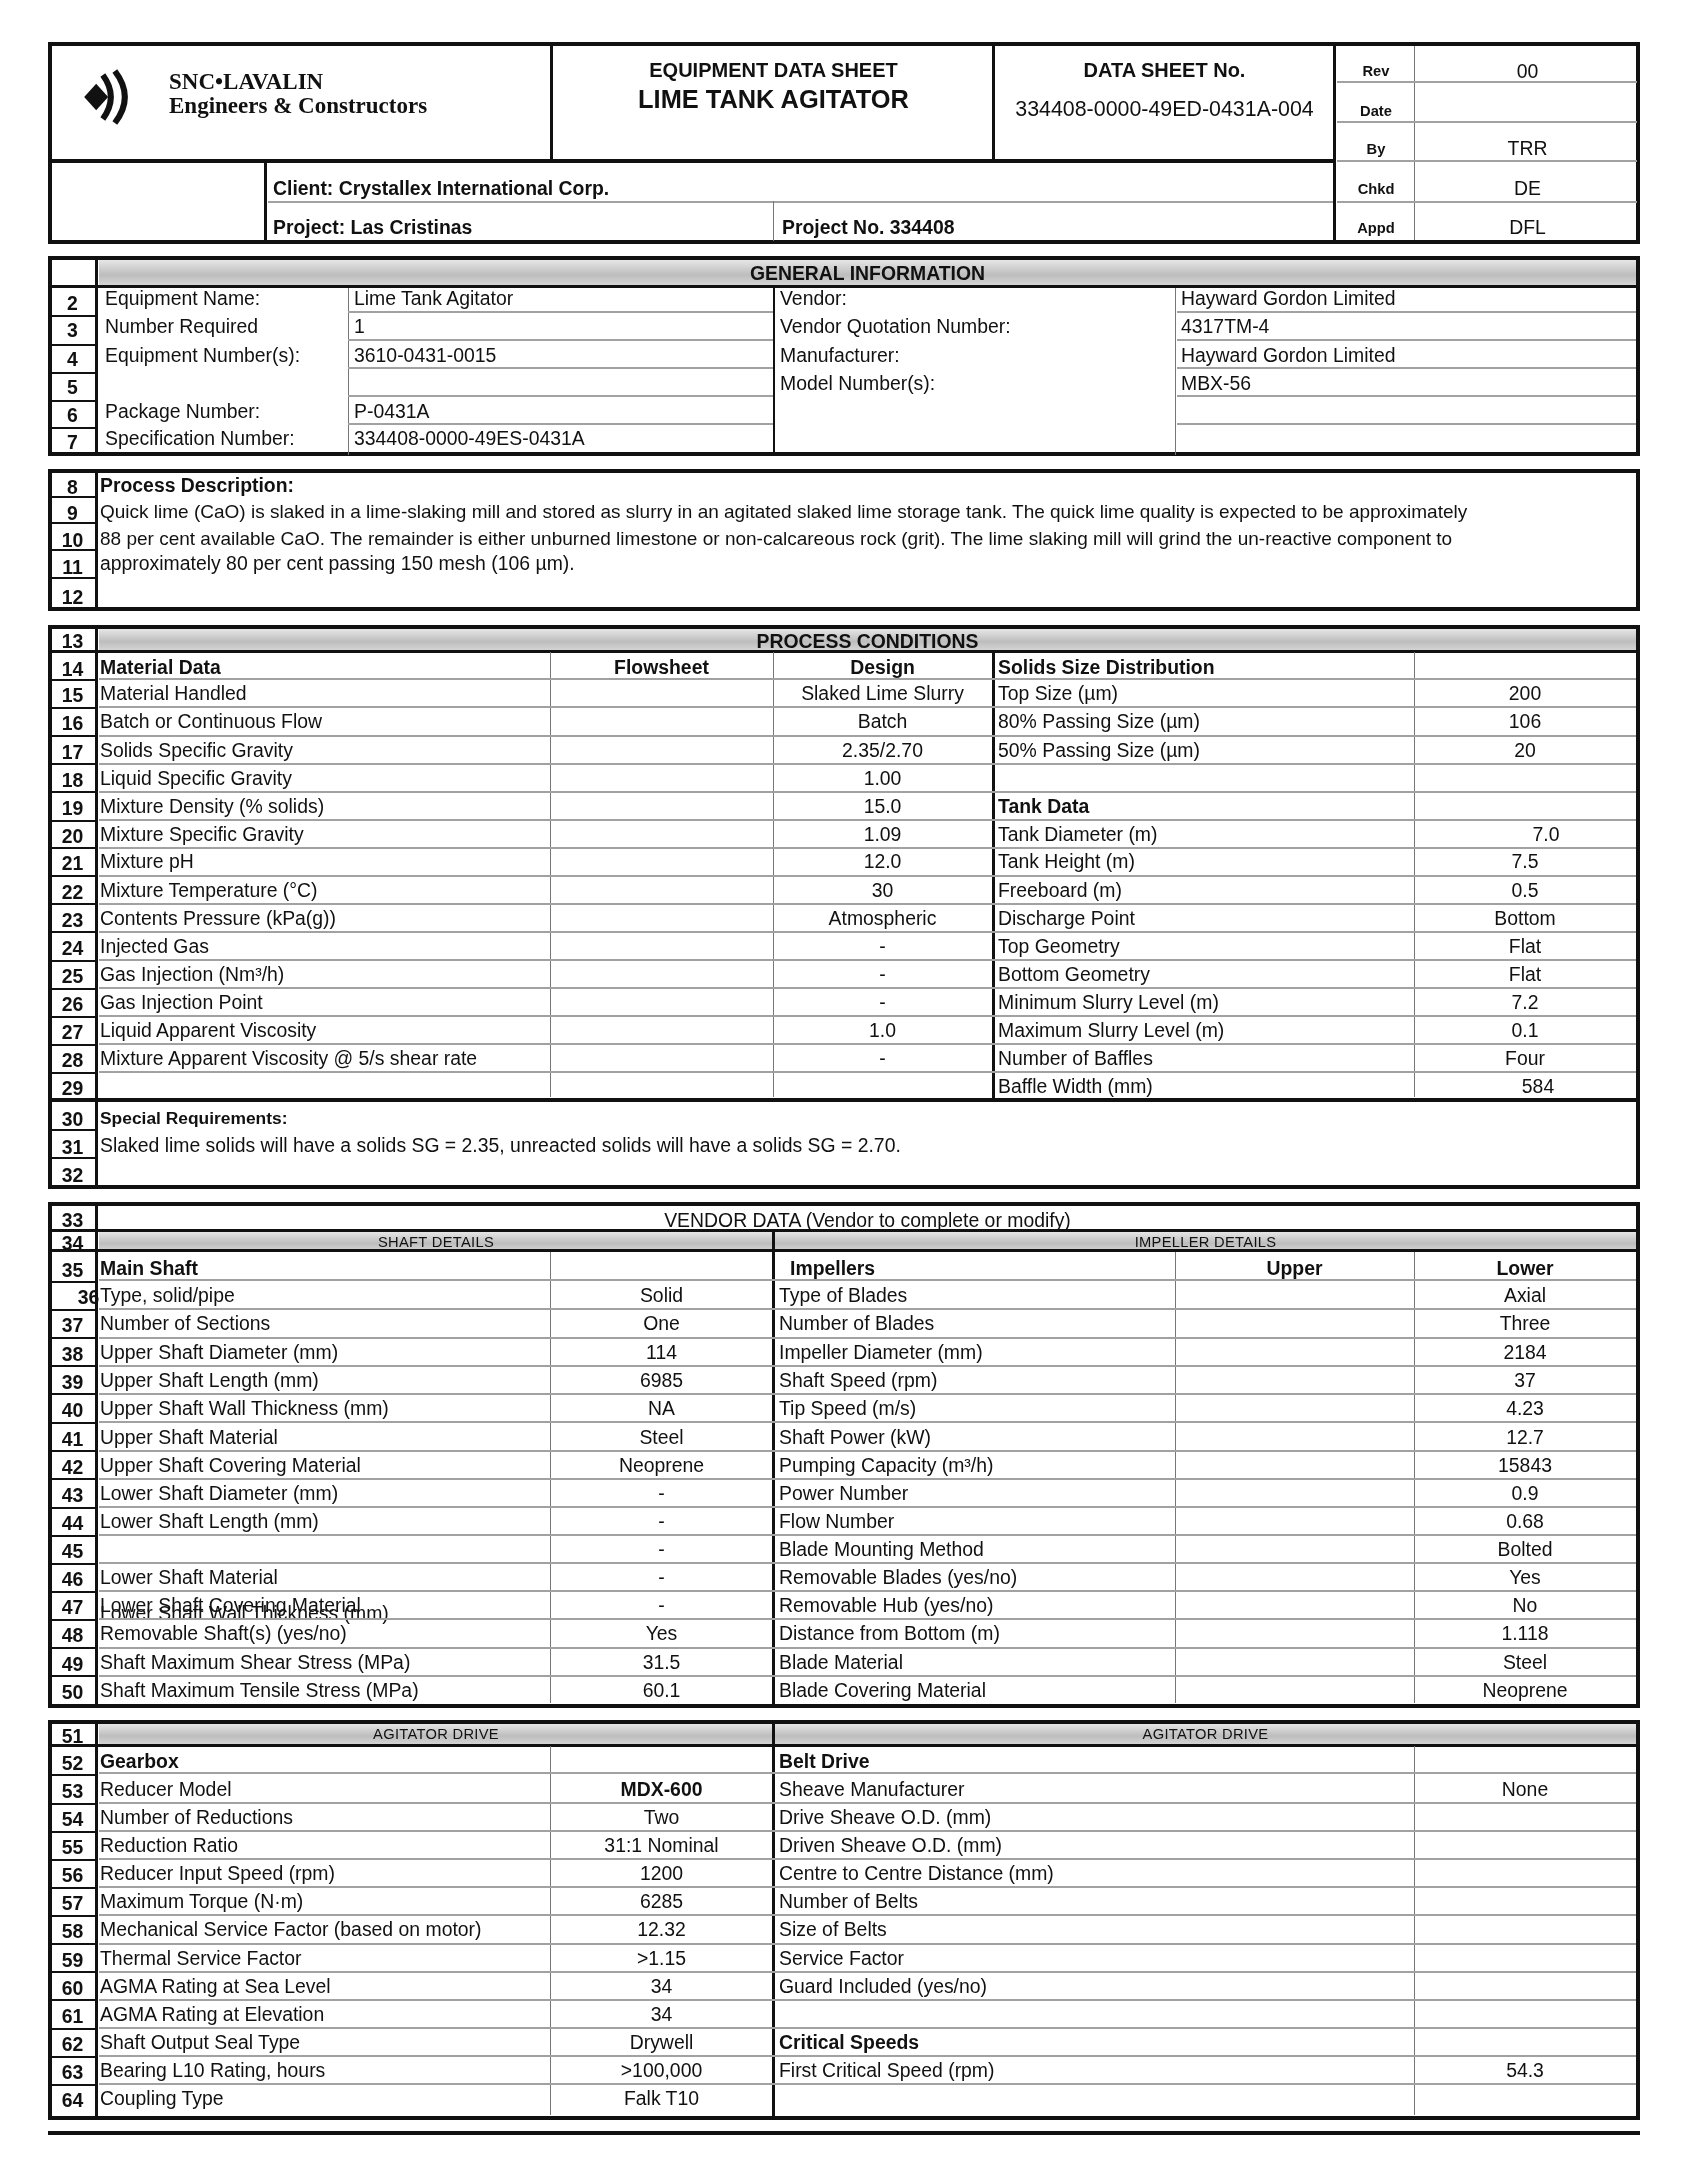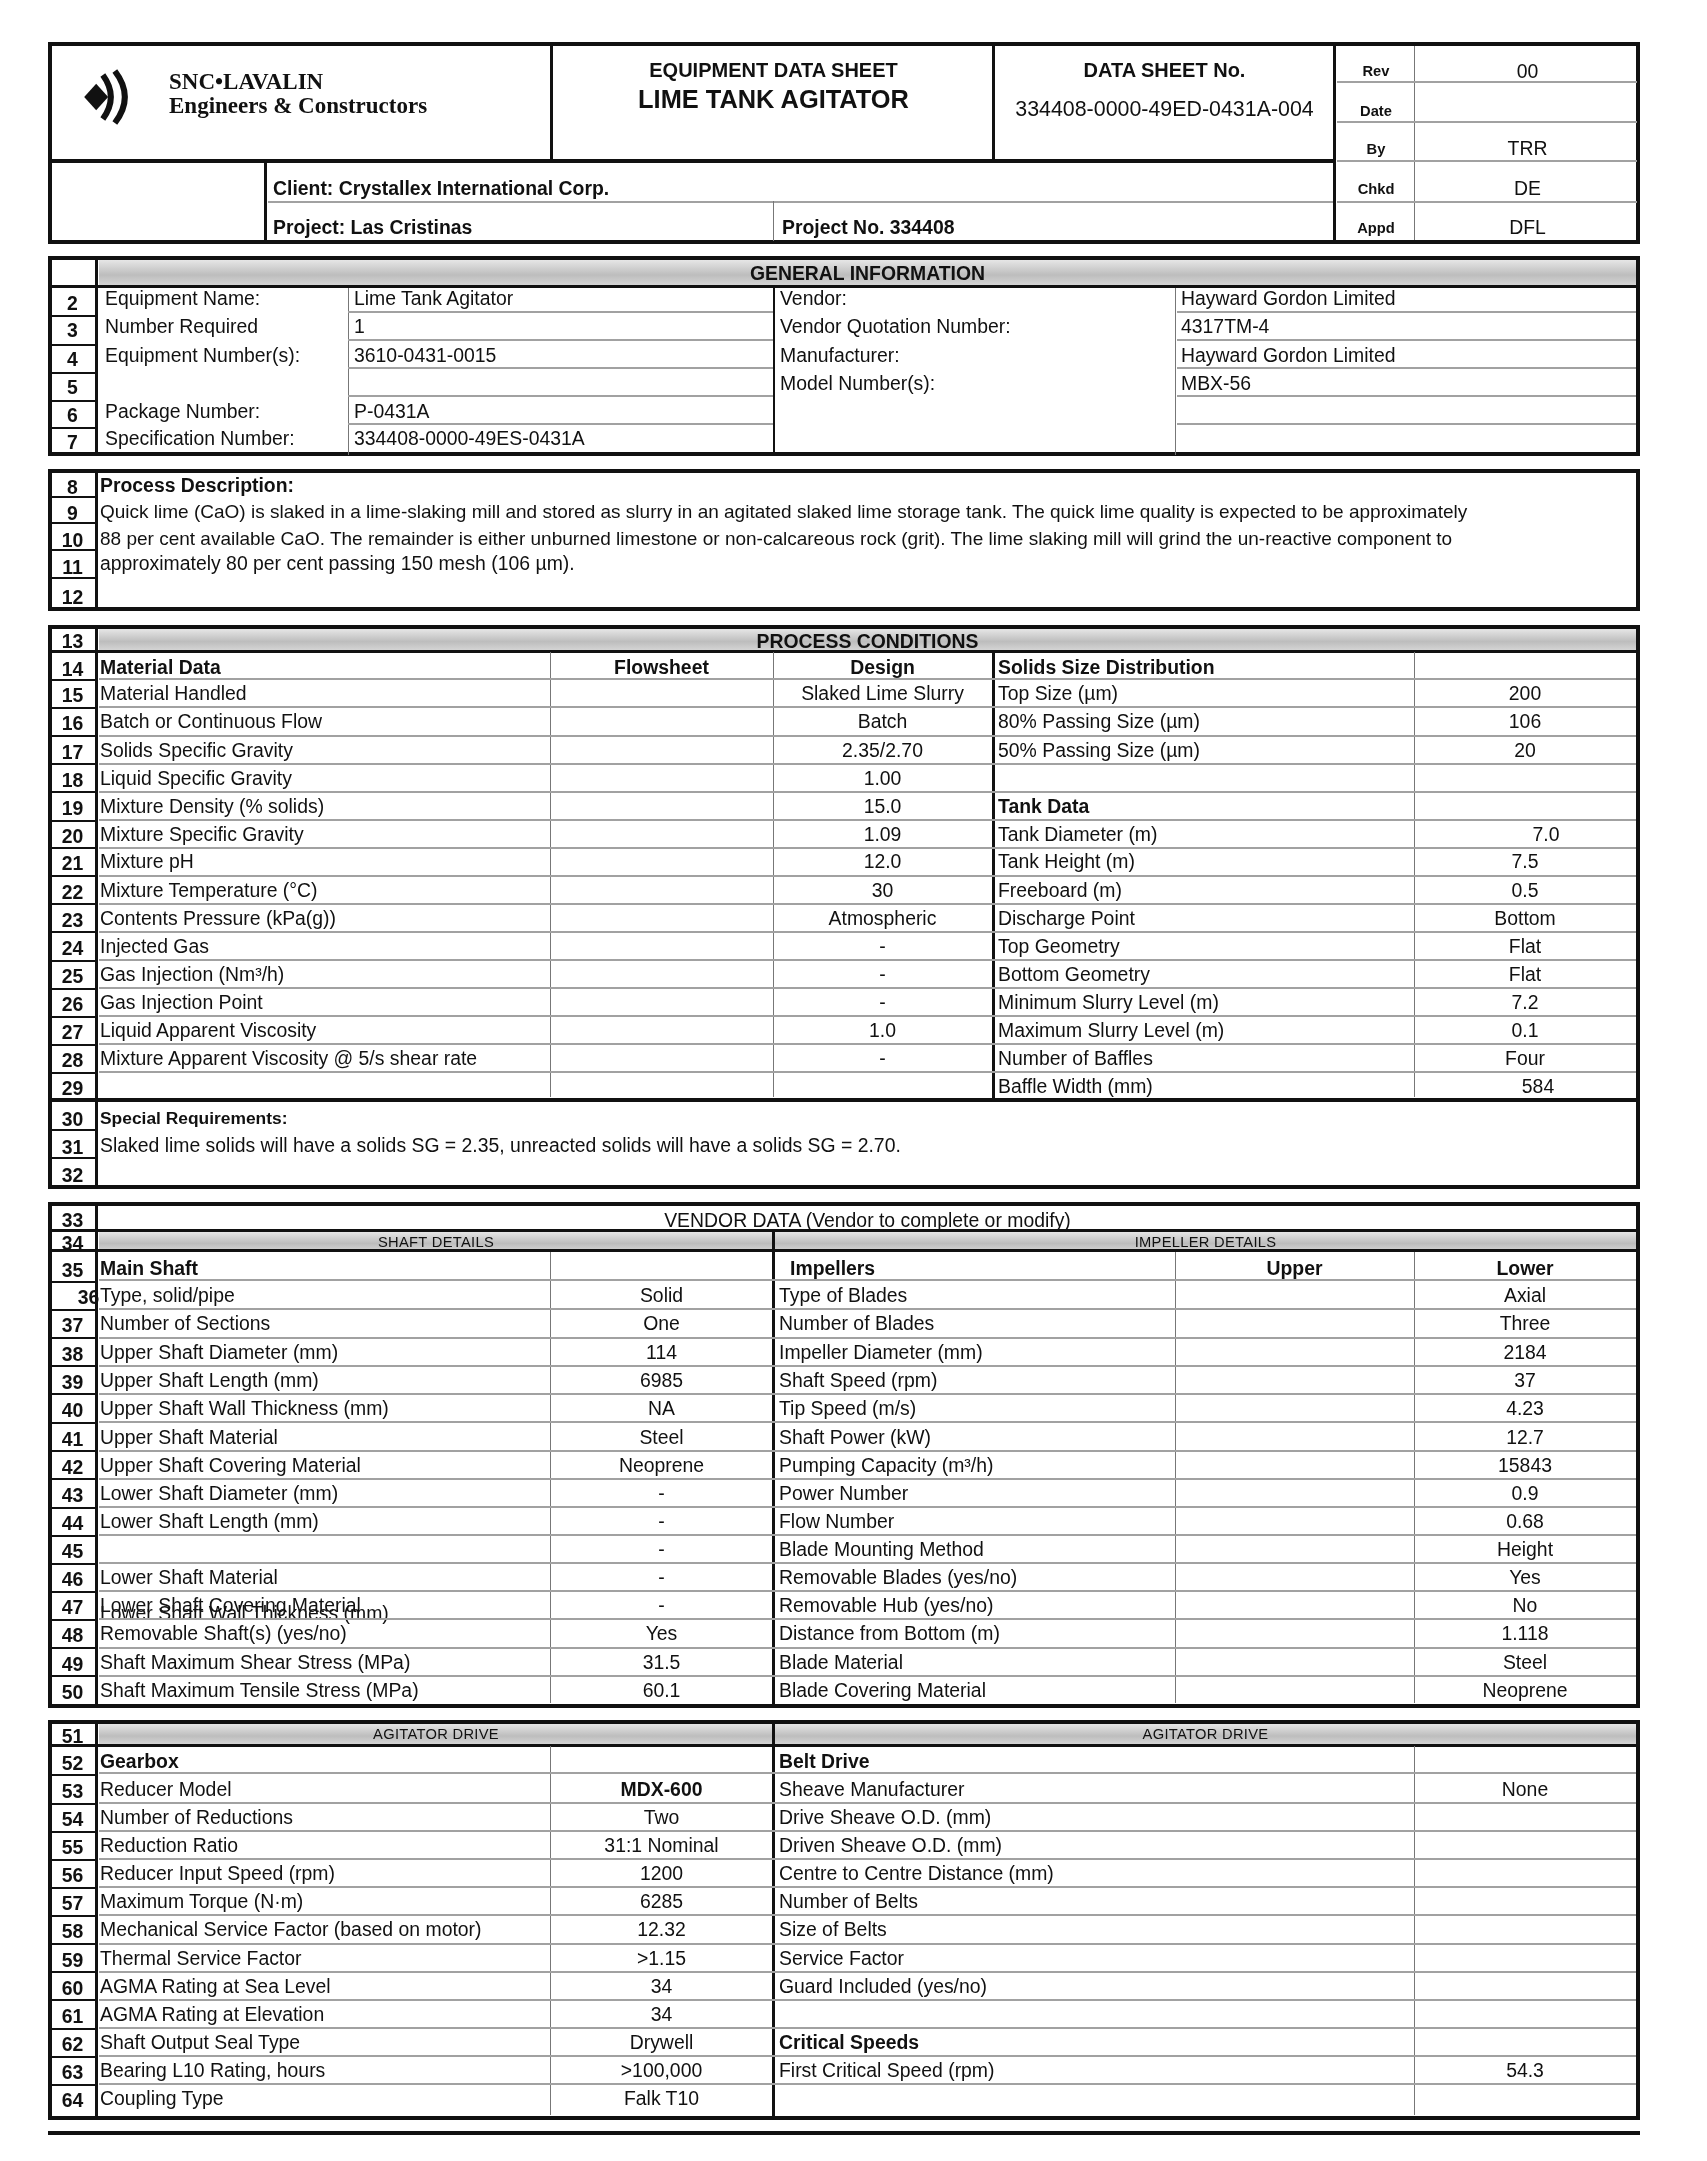--- a/index.html
+++ b/index.html
@@ -381,21 +381,21 @@
     <div class="txt" style="left:779px; top:1512px;">Flow Number</div>
     <div class="txt c" style="left:1175px; width:239px; top:1512px;"></div>
     <div class="txt c" style="left:1414px; width:222px; top:1512px;">0.68</div>
     <div class="hline" style="left:99px; top:1534px; width:1537px;"></div>
     <div class="ln-bar" style="top:1535px;"></div>
     <div class="ln" style="top:1540px;">45</div>
     <div class="txt" style="left:100px; top:1604px;text-align:right;">Lower Shaft Wall Thickness (mm)</div>
     <div class="txt c" style="left:550px; width:223px; top:1540px;">-</div>
     <div class="txt" style="left:779px; top:1540px;">Blade Mounting Method</div>
     <div class="txt c" style="left:1175px; width:239px; top:1540px;"></div>
-    <div class="txt c" style="left:1414px; width:222px; top:1540px;">Height</div>
+    <div class="txt c" style="left:1414px; width:222px; top:1540px;">Bolted</div>
     <div class="hline" style="left:99px; top:1562px; width:1537px;"></div>
     <div class="ln-bar" style="top:1563px;"></div>
     <div class="ln" style="top:1568px;">46</div>
     <div class="txt" style="left:100px; top:1568px;">Lower Shaft Material</div>
     <div class="txt c" style="left:550px; width:223px; top:1568px;">-</div>
     <div class="txt" style="left:779px; top:1568px;">Removable Blades (yes/no)</div>
     <div class="txt c" style="left:1175px; width:239px; top:1568px;"></div>
     <div class="txt c" style="left:1414px; width:222px; top:1568px;">Yes</div>
     <div class="hline" style="left:99px; top:1590px; width:1537px;"></div>
     <div class="ln-bar" style="top:1591px;"></div>

